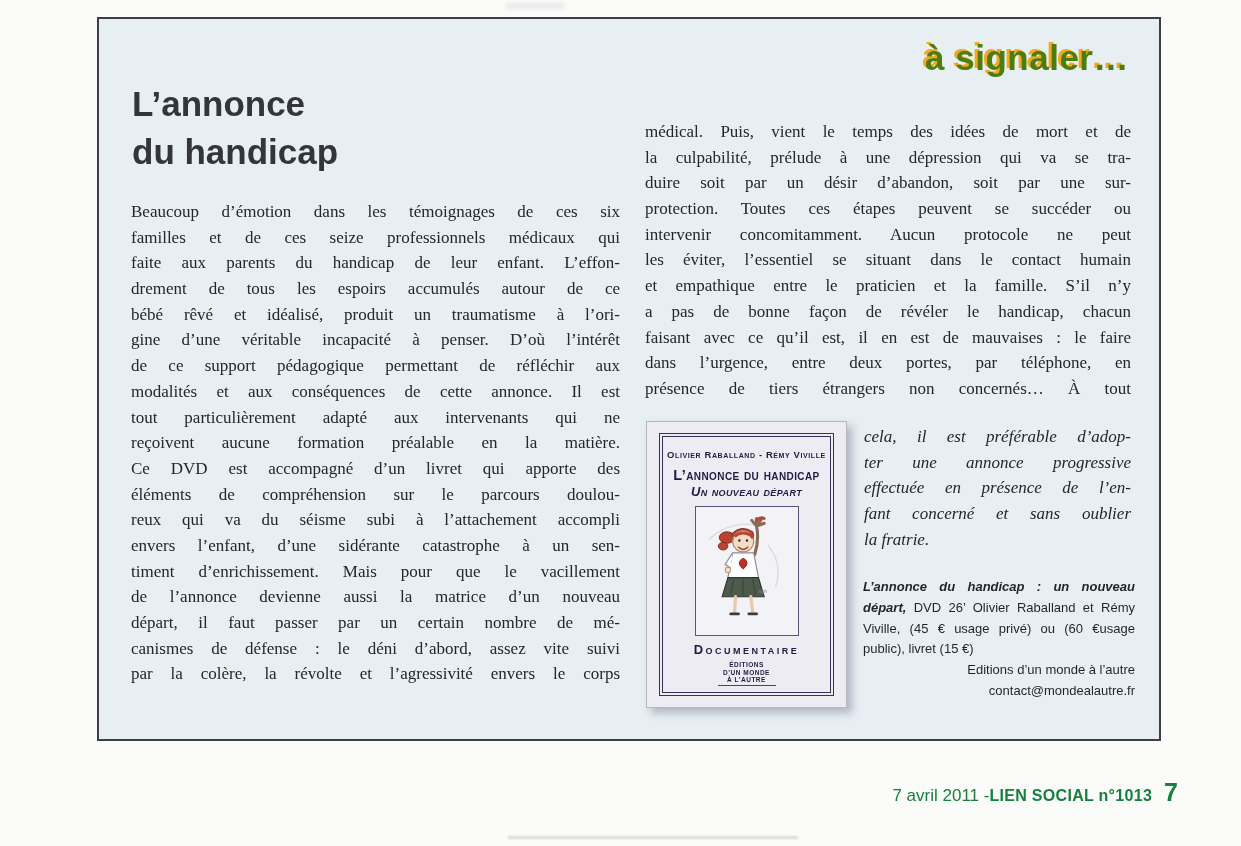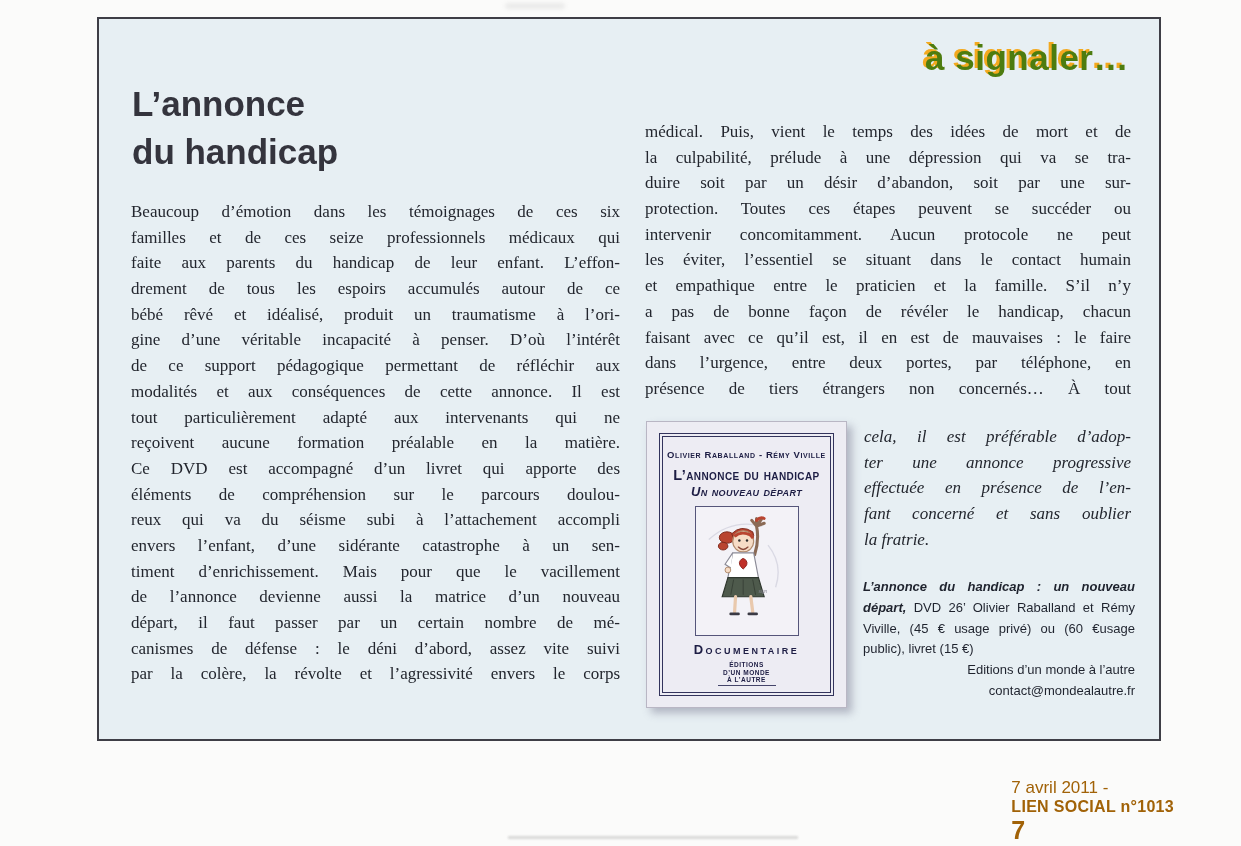--- a/index.html
+++ b/index.html
@@ -79,22 +79,22 @@
   
   .caption{
     position:absolute;left:863px;top:577px;width:272px;
     font-size:13px;line-height:20.8px;color:#1f232e;
   }
   .caption p{margin:0;text-align:justify;}
   .cap-bold{font-weight:bold;font-style:italic;}
   .cap-line{text-align:right;}
 
   .footer{
-    position:absolute;top:778px;right:79px;
-    display:flex;align-items:baseline;color:#a16207;flex-direction:column;
+    position:absolute;top:778px;right:63px;
+    display:flex;align-items:baseline;color:#15803d;
   }
   .footer-date{font-size:17px;}
   .footer-journal{font-size:16px;font-weight:bold;letter-spacing:.3px;}
   .footer-page{font-size:25px;font-weight:bold;margin-left:12px;}
 
   
   .artifact-top{
     position:absolute;left:505px;top:3px;width:60px;height:6px;
     background:#c9c9c9;opacity:.35;filter:blur(2px);border-radius:3px;
   }

